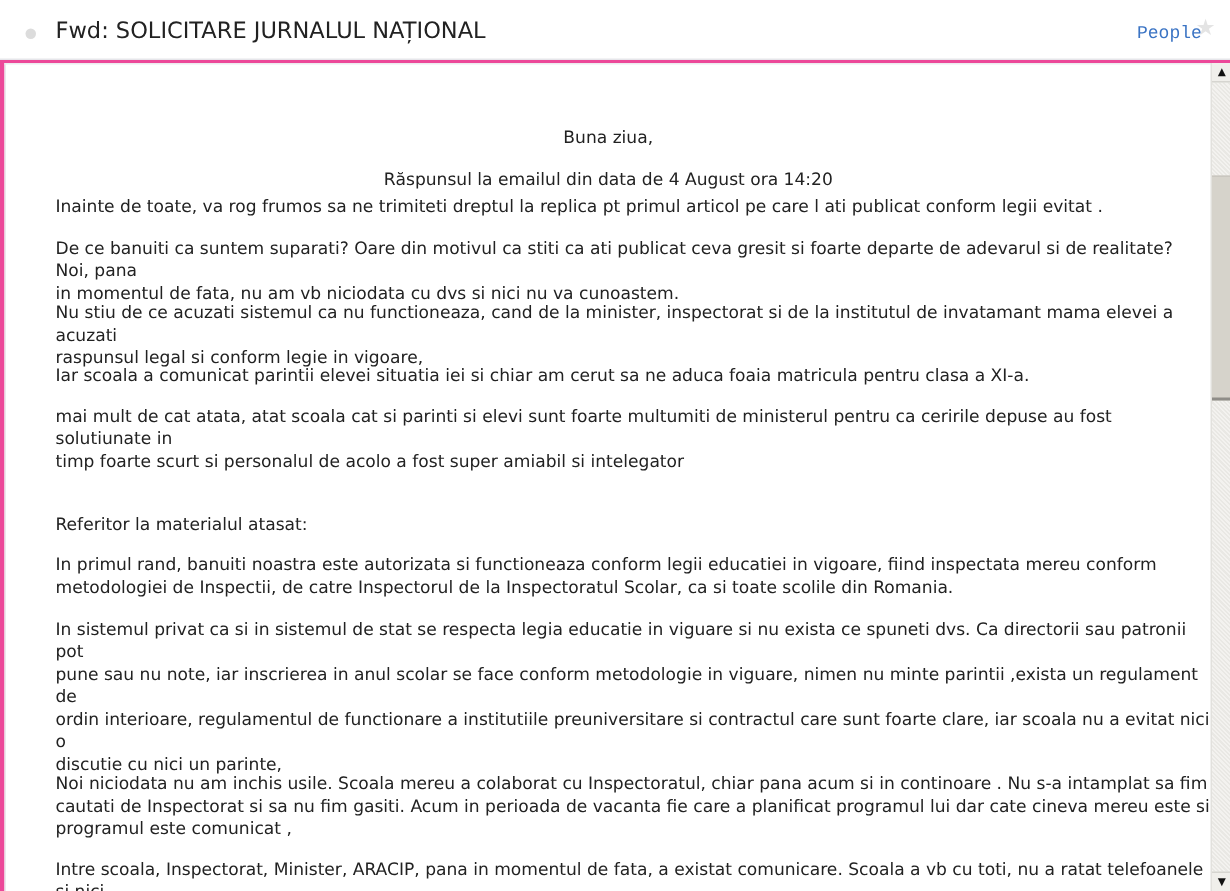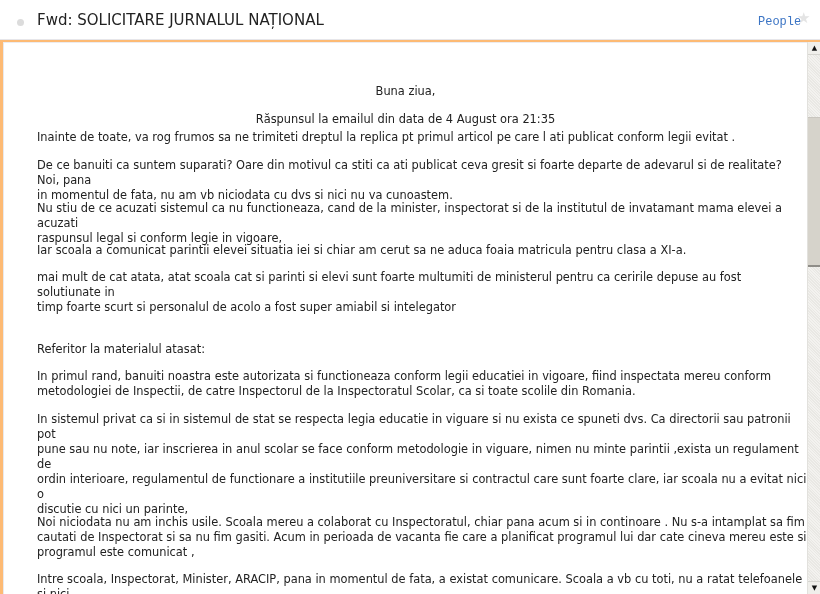--- a/index.html
+++ b/index.html
@@ -1,21 +1,21 @@
 <!DOCTYPE html>
 <html><head>
   <meta charset="utf-8">
   <style>
     * { box-sizing: border-box; margin: 0; padding: 0; }
     html, body {
       width: 820px; height: 594px; overflow: hidden;
       background: #f4f4f5;
       font-family: "DejaVu Sans", "Liberation Sans", sans-serif;
     }
-    .app { position: relative; width: 820px; height: 594px; background: #fdba74; }
+    .app { position: relative; width: 820px; height: 594px; background: #ec4899; }
     .header {
       position: absolute; left: 0; top: 0; width: 820px; height: 40px;
       background: #ffffff;
       border-bottom: 1px solid #e6e6ea;
     }
     .header .dot {
       position: absolute; left: 17px; top: 19px; width: 7px; height: 7px;
       border-radius: 50%; background: #dcdcdc;
     }
     .header .title {
@@ -79,21 +79,21 @@
   <div class="header">
     <span class="dot"></span>
     <span class="title">Fwd: SOLICITARE JURNALUL NAȚIONAL</span>
     <span class="people">People</span>
     <span class="star">★</span>
   </div>
 
   <div class="body-frame">
     <div class="content">
       <p class="center" style="top:5px">Buna ziua,</p>
-      <p class="center" style="top:33px">Răspunsul la emailul din data de 4 August ora 21:35</p>
+      <p class="center" style="top:33px">Răspunsul la emailul din data de 4 August ora 14:20</p>
       <p style="top:87px">Inainte de toate, va rog frumos sa ne trimiteti dreptul la replica pt primul articol pe care l ati publicat conform legii evitat .</p>
       <p style="top:115px">De ce banuiti ca suntem suparati? Oare din motivul ca stiti ca ati publicat ceva gresit si foarte departe de adevarul si de realitate? Noi, pana
 in momentul de fata, nu am vb niciodata cu dvs si nici nu va cunoastem.</p>
       <p style="top:158px">Nu stiu de ce acuzati sistemul ca nu functioneaza, cand de la minister, inspectorat si de la institutul de invatamant mama elevei a acuzati
 raspunsul legal si conform legie in vigoare,</p>
       <p style="top:200px">Iar scoala a comunicat parintii elevei situatia iei si chiar am cerut sa ne aduca foaia matricula pentru clasa a XI-a.</p>
       <p style="top:227px">mai mult de cat atata, atat scoala cat si parinti si elevi sunt foarte multumiti de ministerul pentru ca ceririle depuse au fost solutiunate in
 timp foarte scurt si personalul de acolo a fost super amiabil si intelegator</p>
       <p style="top:299px">Referitor la materialul atasat:</p>
       <p style="top:326px">In primul rand, banuiti noastra este autorizata si functioneaza conform legii educatiei in vigoare, fiind inspectata mereu conform

